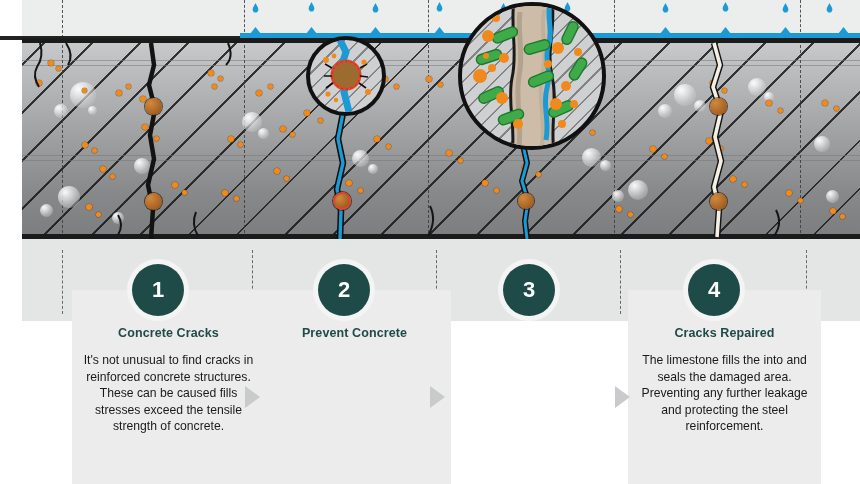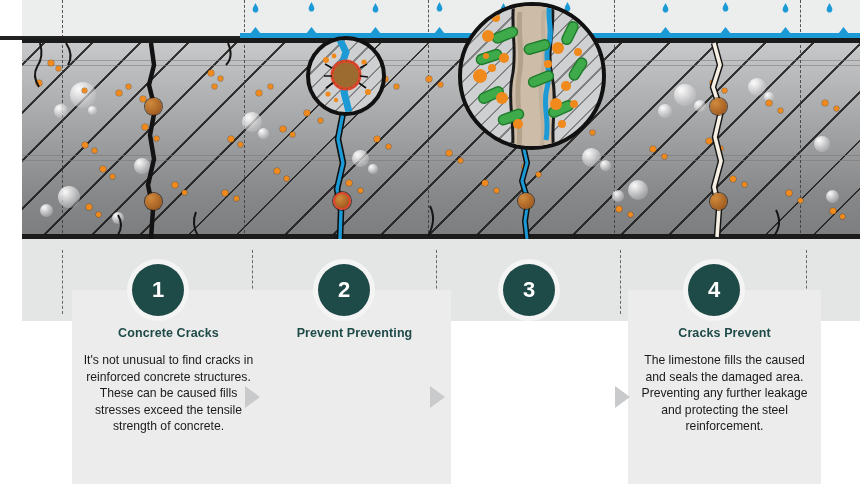--- a/index.html
+++ b/index.html
@@ -329,35 +329,35 @@
     <div class="card-title">Concrete Cracks</div>
     <div class="card-body">It's not unusual to find cracks in reinforced concrete structures. These can be caused fills stresses exceed the tensile strength of concrete.</div>
   </div>
   <div class="circle" style="left:132px;">
     <span>1</span>
   </div>
 
   <div class="arrow" style="left:245px;"></div>
 
   <div class="card" style="left:258px;">
-    <div class="card-title">Prevent Preventing</div>
+    <div class="card-title">Prevent Concrete</div>
   </div>
   <div class="circle" style="left:318px;">
     <span>2</span>
   </div>
 
   <div class="arrow" style="left:430px;"></div>
 
   <div class="circle" style="left:503px;">
     <span>3</span>
   </div>
 
   <div class="arrow" style="left:615px;"></div>
 
   <div class="card" style="left:628px;">
-    <div class="card-title">Cracks Prevent</div>
-    <div class="card-body">The limestone fills the caused and seals the damaged area. Preventing any further leakage and protecting the steel reinforcement.</div>
+    <div class="card-title">Cracks Repaired</div>
+    <div class="card-body">The limestone fills the into and seals the damaged area. Preventing any further leakage and protecting the steel reinforcement.</div>
   </div>
   <div class="circle" style="left:688px;">
     <span>4</span>
   </div>
 
 </div>
 
 </body></html>

